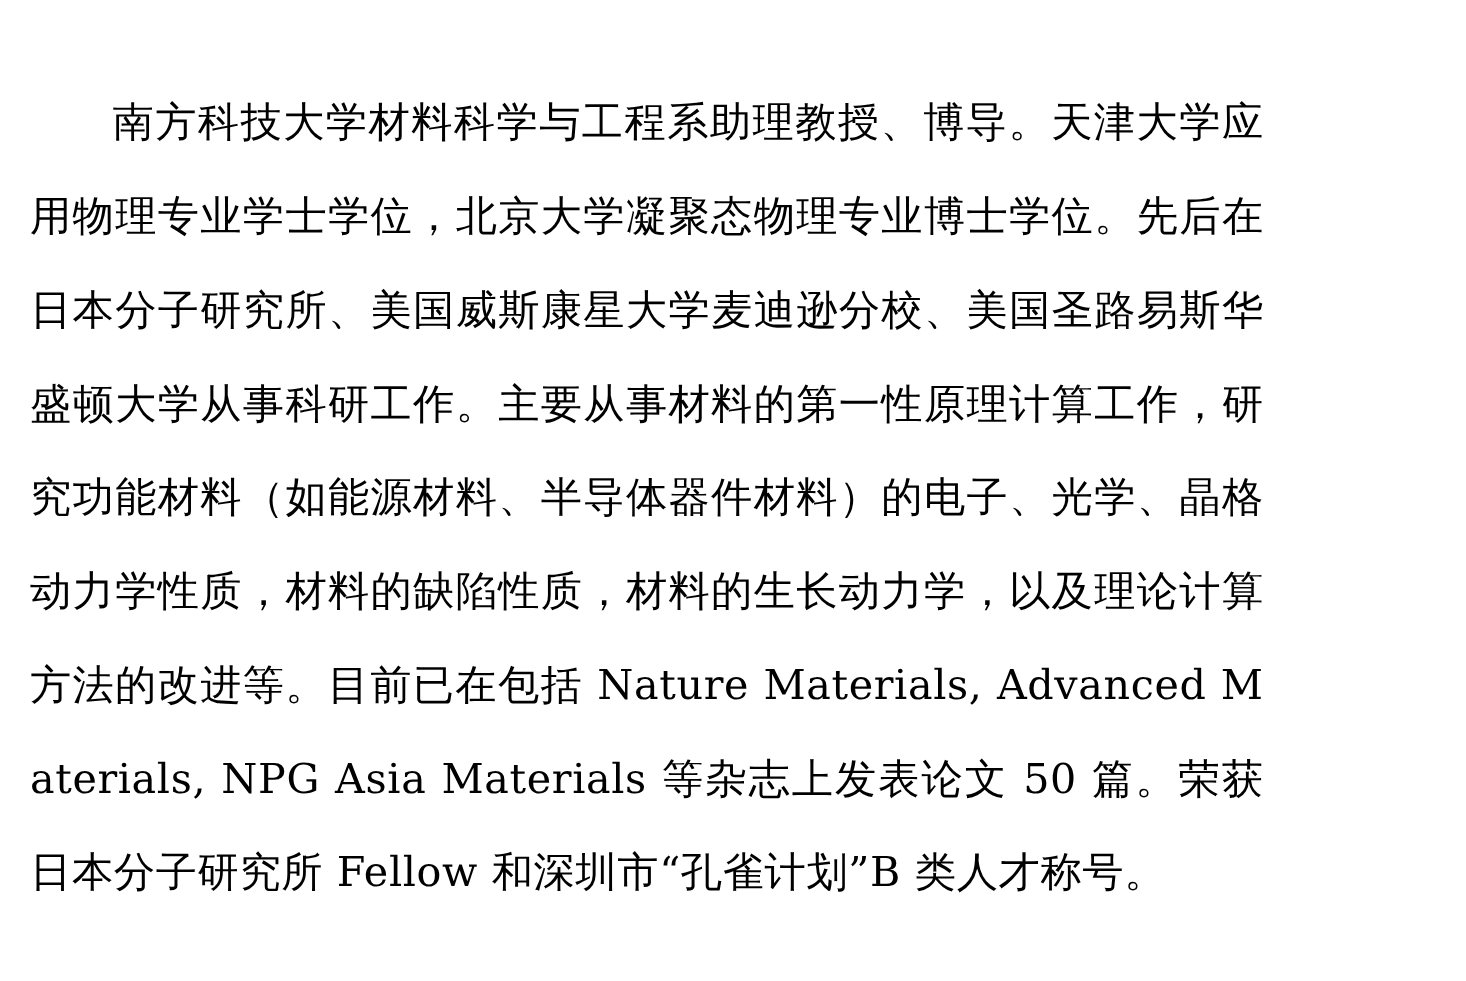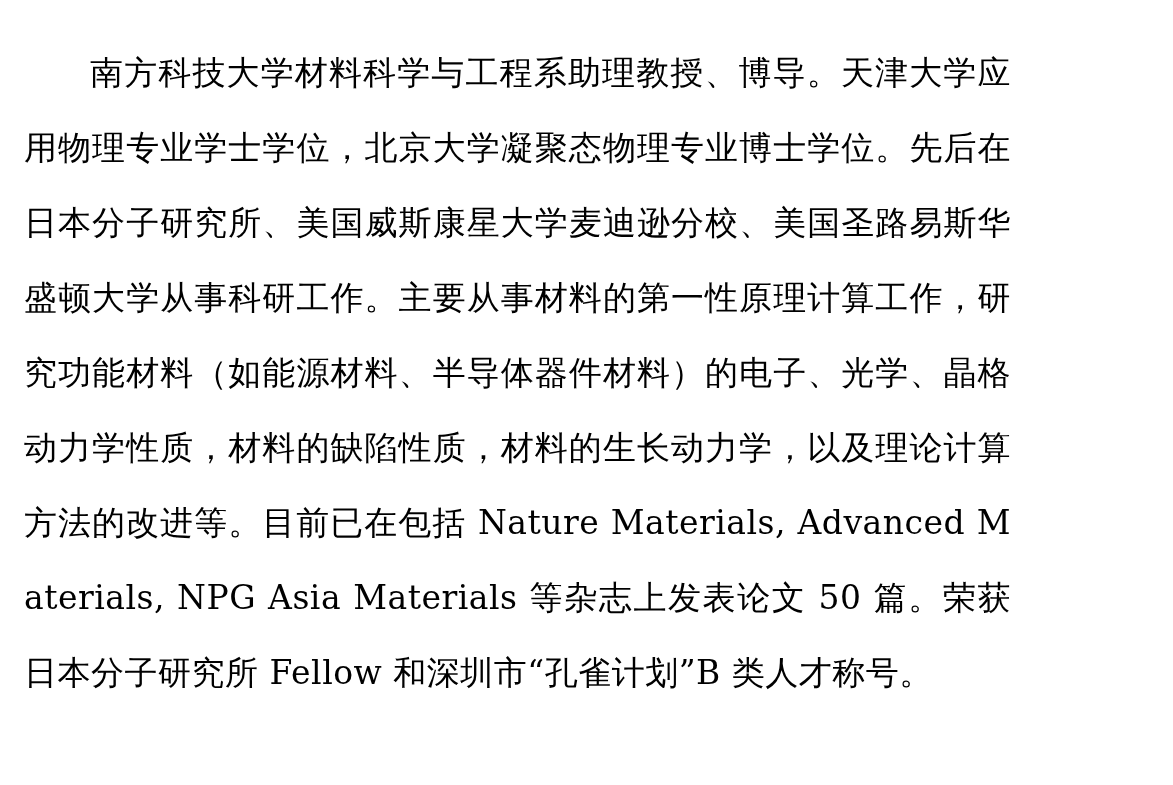--- a/index.html
+++ b/index.html
@@ -10,21 +10,21 @@
   body {
     width: 1173px;
     height: 785px;
     overflow: hidden;
     font-family: "DejaVu Serif", "Liberation Serif", serif;
   }
   .page {
     width: 1039px;
     height: 785px;
     box-sizing: border-box;
-    padding: 2px 28px 0 24px;
+    padding: 27px 28px 0 24px;
     background: #ffffff;
   }
   .bio-paragraph {
     font-family: "DejaVu Serif", "Liberation Serif", serif;
     font-size: 33px;
     line-height: 75px;
     color: #000000;
     text-align: justify;
     text-justify: inter-character;
     text-indent: 2em;

